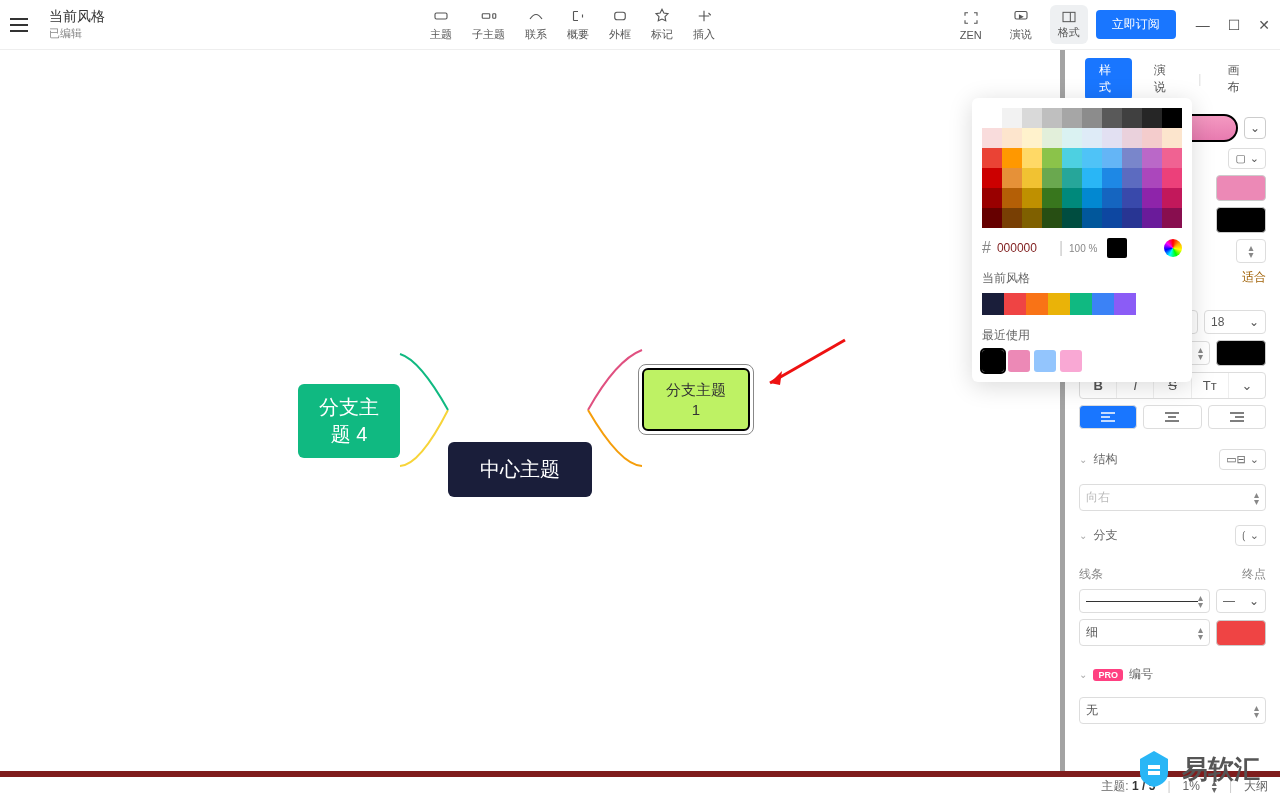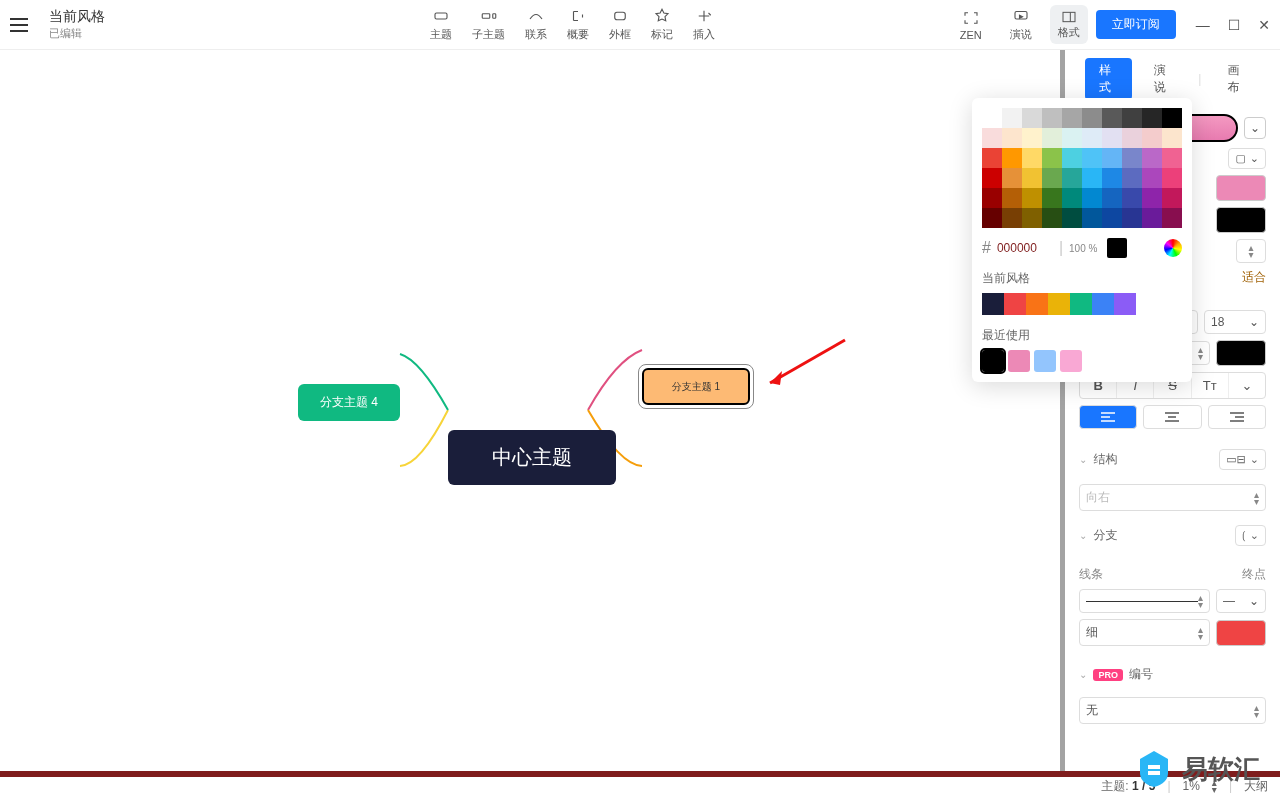--- a/index.html
+++ b/index.html
@@ -58,23 +58,23 @@
 .hex-row input { border:none; width:56px; font-size:12px; color:#7f1d1d;}
 .hex-row .pct { color:#888; font-size:10px;}
 .hex-row .sw { width:20px; height:20px; background:#000; border-radius:2px; margin-left:4px;}
 .hex-row .wheel { width:18px; height:18px; border-radius:50%; background: conic-gradient(red,orange,yellow,lime,cyan,blue,magenta,red); margin-left:auto; cursor:pointer;}
 .cp-label { font-size:12px; color:#666; margin:12px 0 6px;}
 .cp-swatches { display:flex; gap:0;}
 .cp-swatches .s { width:22px; height:22px; cursor:pointer;}
 .cp-swatches.recent .s{border-radius:3px; margin-right:4px;}
 .cp-swatches.recent .s.sel{outline:2px solid #000;}
 
-.node { position:absolute; border-radius:6px; padding:10px 16px; font-size:12px; color:#fff; text-align:center;}
-.center-node { background:#1a1e3a; left:448px; top:380px; width:168px; font-size:20px; padding:14px 10px;}
-.n1 { background:#fdba74; border:2px solid #000; left:642px; top:318px; width:108px; color:#333; font-size:10px; line-height:1.3;}
+.node { position:absolute; border-radius:6px; padding:10px 16px; font-size:20px; color:#fff; text-align:center;}
+.center-node { background:#1a1e3a; left:448px; top:392px; width:144px; font-size:20px; padding:14px 10px;}
+.n1 { background:#bef264; border:2px solid #000; left:642px; top:318px; width:108px; color:#333; font-size:15px; line-height:1.3;}
 .n1::after{content:""; position:absolute; inset:-6px; border:1px solid #888; border-radius:8px;}
 .n2 { background:#f59e0b; left:642px; top:446px; width:108px; color:#333;}
 .n3 { background:#f7d438; left:298px; top:446px; width:102px; color:#333;}
 .n4 { background:#10b981; left:298px; top:334px; width:102px;}
 
 .arrow{position:absolute; pointer-events:none;}
 
 .watermark { position:absolute; right:20px; bottom:6px; display:flex; align-items:center; gap:8px; font-size:26px; font-weight:bold; color:#555; z-index:200;}
 .watermark svg{width:40px;height:40px;}
 </style>

